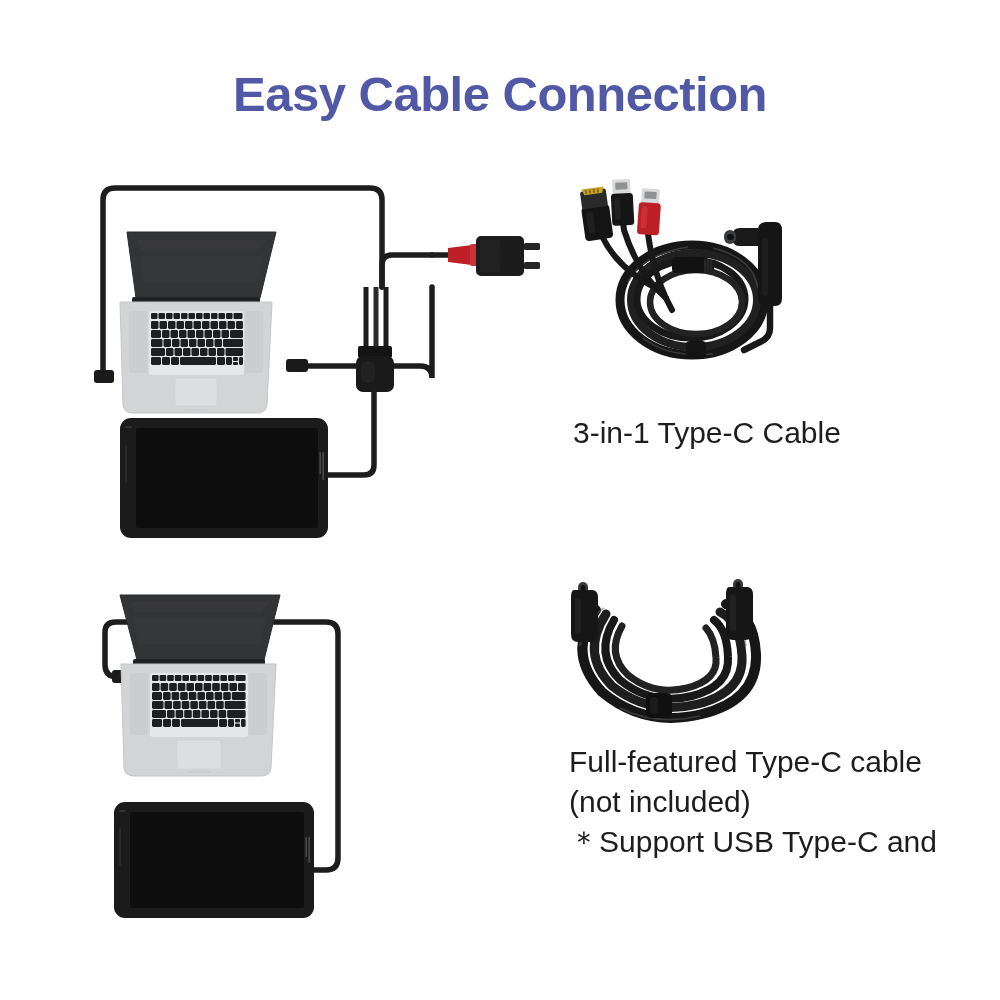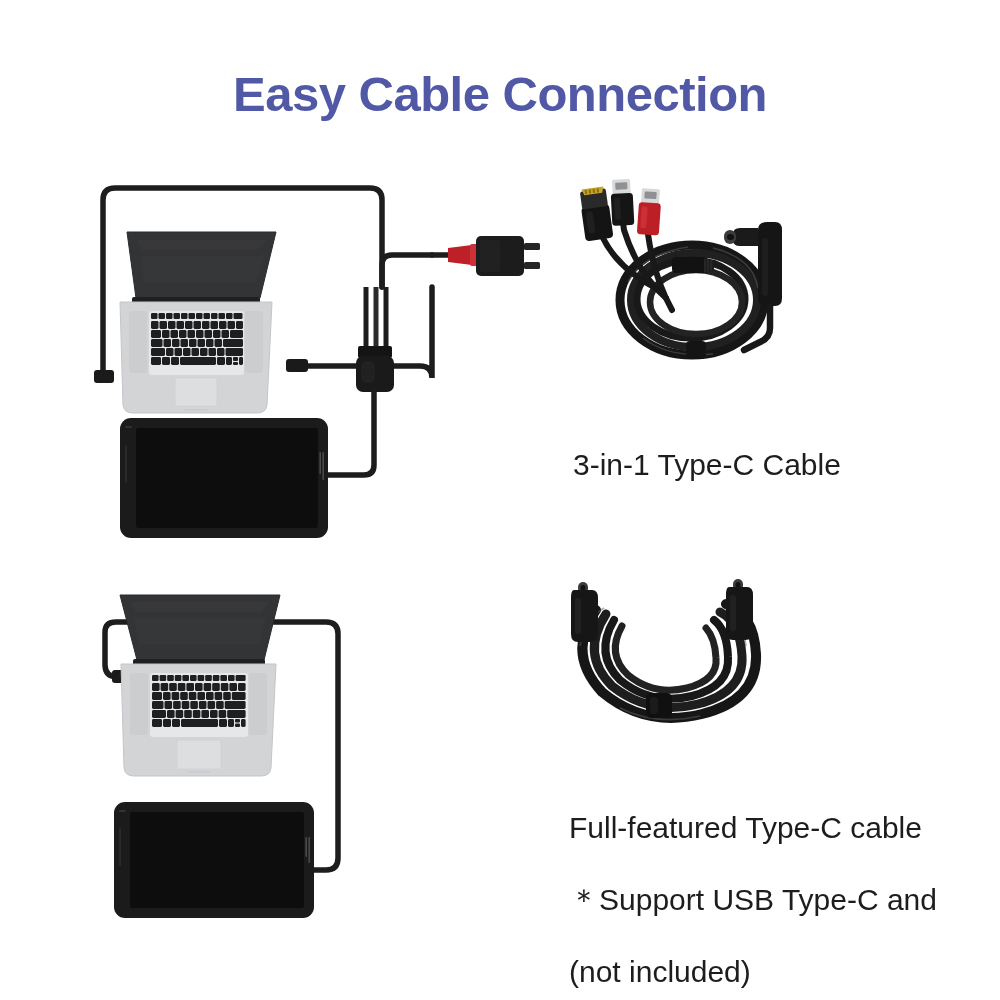--- a/index.html
+++ b/index.html
@@ -35,22 +35,22 @@
   .caption {
     position: absolute;
     font-family: "Liberation Sans", sans-serif;
     font-size: 30px;
     font-weight: normal;
     color: #1d1d1d;
     line-height: 40px;
     white-space: nowrap;
   }
   #caption-3in1 { left: 573px; top: 413px; }
-  #caption-typec { left: 569px; top: 776px; }
-  .caption div { height: 40px; margin-top: 32px; }
+  #caption-typec { left: 569px; top: 742px; }
+  .caption div { height: 40px; }
 
   
   .art {
     position: absolute;
   }
 </style>
 </head>
 <body>
 
 <div id="page" style="background: rgb(255, 255, 255);">
@@ -416,17 +416,17 @@
       <rect x="183" y="21" width="10" height="12" rx="5" fill="#3a3c3e"></rect>
       <rect x="185.5" y="24" width="5" height="6" rx="3" fill="#121212"></rect>
       <path d="M 179 29 L 197 29 Q 203 29 203 37 L 203 74 Q 203 82 195 82 L 183 82
                Q 176 82 176 74 L 176 37 Q 176 29 179 29 Z" fill="#161616"></path>
       <rect x="180" y="37" width="6" height="36" rx="3" fill="#2b2b2b" opacity="0.55"></rect>
     </g>
   </svg>
 
   <div class="caption" id="caption-typec">
     <div>Full-featured Type-C cable</div>
+    <div>(not included)</div>
     <div>＊Support USB Type-C and</div>
-    <div>(not included)</div>
   </div>
 
 </div>
 
 </body></html>

